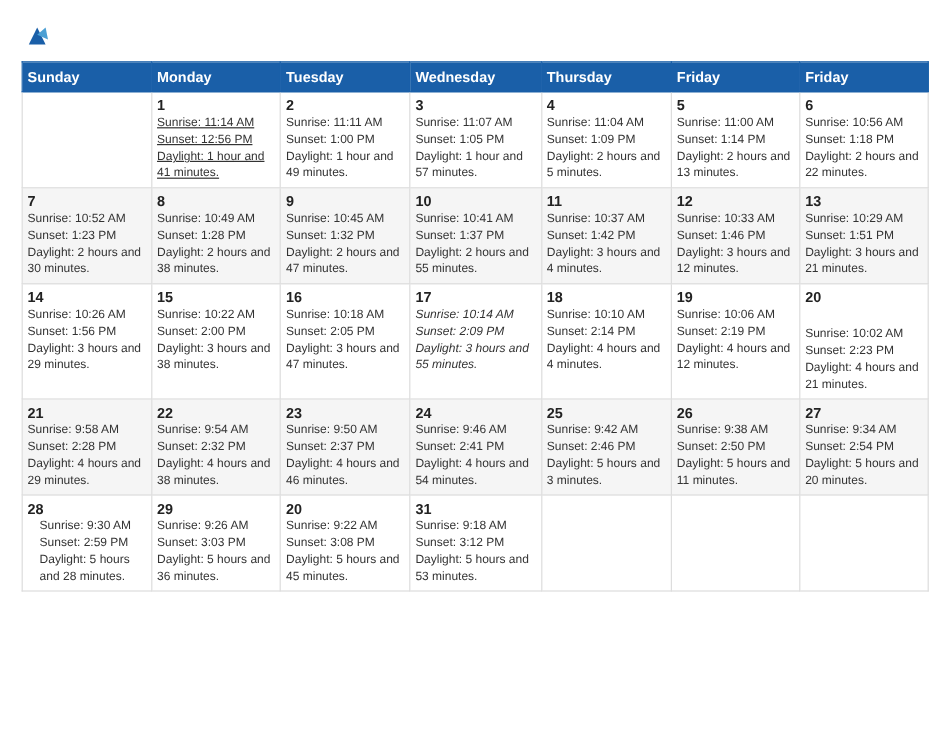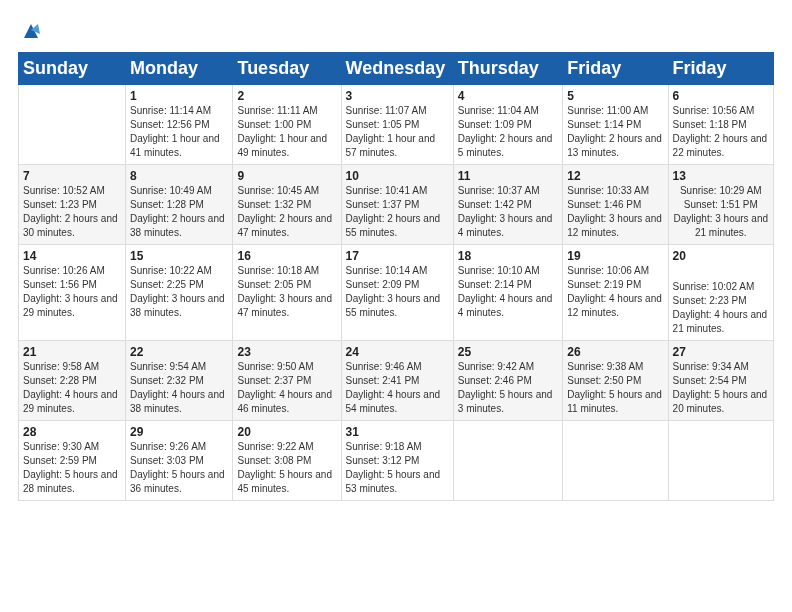--- a/index.html
+++ b/index.html
@@ -41,21 +41,21 @@
     }
     .calendar {
       width: 100%;
       border-collapse: collapse;
       font-size: 10.5px;
     }
     .calendar th {
       background-color: #1a5fa8;
       color: #fff;
       padding: 5px 4px;
-      font-size: 18px;
+      font-size: 12px;
       font-weight: bold;
       text-align: left;
       border: 1px solid #1a5fa8;
     }
     .calendar td {
       vertical-align: top;
       padding: 4px 4px;
       border: 1px solid #ddd;
       width: 113px;
       min-height: 78px;
@@ -118,21 +118,21 @@
           <th>Thursday</th>
           <th>Friday</th>
           <th>Friday</th>
         </tr>
   </thead>
   <tbody id="calendar-body">
   <tr class="row-odd">
           <td class="empty-cell" style="background: rgb(255, 255, 255);"></td>
           <td>
             <span class="day-num">1</span>
-            <div class="day-info" style="white-space: pre-line;">Sunrise: 11:14 AM
+            <div class="day-info" style="white-space: pre-line; text-decoration: underline;">Sunrise: 11:14 AM
 Sunset: 12:56 PM
 Daylight: 1 hour and 41 minutes.</div>
           </td>
           <td>
             <span class="day-num">2</span>
             <div class="day-info" style="white-space: pre-line;">Sunrise: 11:11 AM
 Sunset: 1:00 PM
 Daylight: 1 hour and 49 minutes.</div>
           </td>
           <td>
@@ -192,47 +192,47 @@
 Daylight: 3 hours and 4 minutes.</div>
           </td>
           <td>
             <span class="day-num">12</span>
             <div class="day-info" style="white-space: pre-line;">Sunrise: 10:33 AM
 Sunset: 1:46 PM
 Daylight: 3 hours and 12 minutes.</div>
           </td>
           <td>
             <span class="day-num">13</span>
-            <div class="day-info" style="white-space: pre-line; text-align: center;">Sunrise: 10:29 AM
+            <div class="day-info" style="white-space: pre-line;">Sunrise: 10:29 AM
 Sunset: 1:51 PM
 Daylight: 3 hours and 21 minutes.</div>
           </td>
         </tr>
         <tr class="row-odd">
           <td>
             <span class="day-num">14</span>
             <div class="day-info" style="white-space: pre-line;">Sunrise: 10:26 AM
 Sunset: 1:56 PM
 Daylight: 3 hours and 29 minutes.</div>
           </td>
           <td>
             <span class="day-num">15</span>
             <div class="day-info" style="white-space: pre-line;">Sunrise: 10:22 AM
-Sunset: 2:25 PM
+Sunset: 2:00 PM
 Daylight: 3 hours and 38 minutes.</div>
           </td>
           <td>
             <span class="day-num">16</span>
             <div class="day-info" style="white-space: pre-line;">Sunrise: 10:18 AM
 Sunset: 2:05 PM
 Daylight: 3 hours and 47 minutes.</div>
           </td>
           <td>
             <span class="day-num">17</span>
-            <div class="day-info" style="white-space: pre-line;">Sunrise: 10:14 AM
+            <div class="day-info" style="white-space: pre-line; font-style: italic;">Sunrise: 10:14 AM
 Sunset: 2:09 PM
 Daylight: 3 hours and 55 minutes.</div>
           </td>
           <td>
             <span class="day-num">18</span>
             <div class="day-info" style="white-space: pre-line;">Sunrise: 10:10 AM
 Sunset: 2:14 PM
 Daylight: 4 hours and 4 minutes.</div>
           </td>
           <td>
@@ -288,21 +288,21 @@
           <td>
             <span class="day-num">27</span>
             <div class="day-info" style="white-space: pre-line;">Sunrise: 9:34 AM
 Sunset: 2:54 PM
 Daylight: 5 hours and 20 minutes.</div>
           </td>
         </tr>
         <tr class="row-odd">
           <td>
             <span class="day-num">28</span>
-            <div class="day-info" style="white-space: pre-line;">Sunrise: 9:30 AM
+            <div class="day-info" style="white-space: pre-line; margin-left: 10px;">Sunrise: 9:30 AM
 Sunset: 2:59 PM
 Daylight: 5 hours and 28 minutes.</div>
           </td>
           <td>
             <span class="day-num">29</span>
             <div class="day-info" style="white-space: pre-line;">Sunrise: 9:26 AM
 Sunset: 3:03 PM
 Daylight: 5 hours and 36 minutes.</div>
           </td>
           <td>

